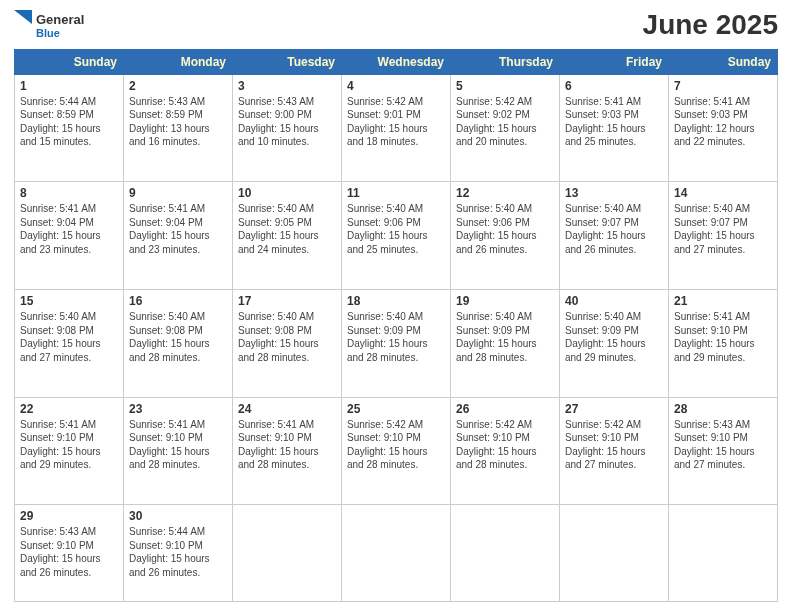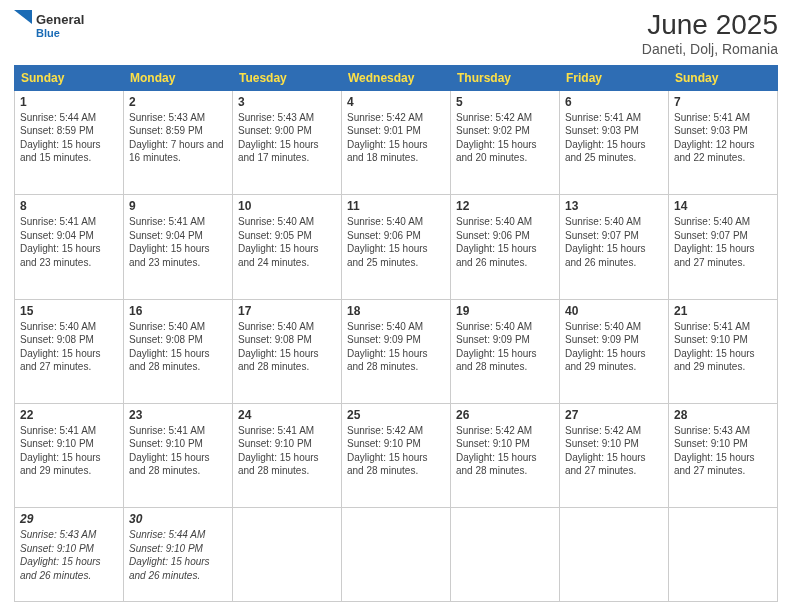--- a/index.html
+++ b/index.html
@@ -26,56 +26,55 @@
     }
     .logo {
       display: flex;
       align-items: center;
     }
     .title-area {
       text-align: right;
     }
     .title-area h1 {
       font-size: 28px;
-      font-weight: normal;
+      font-weight: bold;
       color: #333;
       line-height: 1.1;
     }
     .title-area h2 {
       font-size: 14px;
       color: #555;
       font-weight: normal;
     }
     .calendar {
       flex: 1;
       border: 1px solid #ccc;
       border-collapse: collapse;
       width: 100%;
       table-layout: fixed;
     }
     .calendar th {
       background-color: #2e6db4;
-      color: #fde047;
-      text-align: left;
+      color: #fef9c3;
+      text-align: right;
       padding: 5px 6px;
       font-size: 12px;
       border: 1px solid #2e6db4;
     }
     .calendar td {
       border: 1px solid #ccc;
       vertical-align: top;
       padding: 4px 5px;
       font-size: 9.5px;
       color: #333;
       background: #fff;
       height: 88px;
     }
     .calendar tr:last-child td {
       height: 72px;
-      font-style: italic;
     }
     .day-num {
       font-size: 12px;
       font-weight: bold;
       color: #333;
       display: block;
       margin-bottom: 2px;
     }
     .day-info {
       font-size: 10px;
@@ -101,21 +100,20 @@
       <polygon points="0,0 18,0 18,14" fill="#1a6bb5"></polygon>
     </svg>
     <div style="margin-left:4px;">
       <div style="font-size:13px;font-weight:bold;color:#333;">General</div>
       <div style="font-size:11px;font-weight:bold;color:#1a6bb5;">Blue</div>
     </div>
   </div>
 </div>
     <div class="title-area">
       <h1>June 2025</h1>
-      <h2>Daneti, Dolj, Romania</h2>
     </div>
   </div>
 
   <table class="calendar">
     <thead>
       <tr>
         <th>Sunday</th>
         <th>Monday</th>
         <th>Tuesday</th>
         <th>Wednesday</th>
@@ -132,29 +130,29 @@
           <span>Sunrise: 5:44 AM</span><br>
           <span>Sunset: 8:59 PM</span><br>
           <span>Daylight: 15 hours and 15 minutes.</span>
         </div>
       </td>
           <td>
         <span class="day-num">2</span>
         <div class="day-info">
           <span>Sunrise: 5:43 AM</span><br>
           <span>Sunset: 8:59 PM</span><br>
-          <span>Daylight: 7 hours and 16 minutes.</span>
+          <span>Daylight: 13 hours and 16 minutes.</span>
         </div>
       </td>
           <td>
         <span class="day-num">3</span>
         <div class="day-info">
           <span>Sunrise: 5:43 AM</span><br>
           <span>Sunset: 9:00 PM</span><br>
-          <span>Daylight: 15 hours and 17 minutes.</span>
+          <span>Daylight: 15 hours and 10 minutes.</span>
         </div>
       </td>
           <td>
         <span class="day-num">4</span>
         <div class="day-info">
           <span>Sunrise: 5:42 AM</span><br>
           <span>Sunset: 9:01 PM</span><br>
           <span>Daylight: 15 hours and 18 minutes.</span>
         </div>
       </td>

